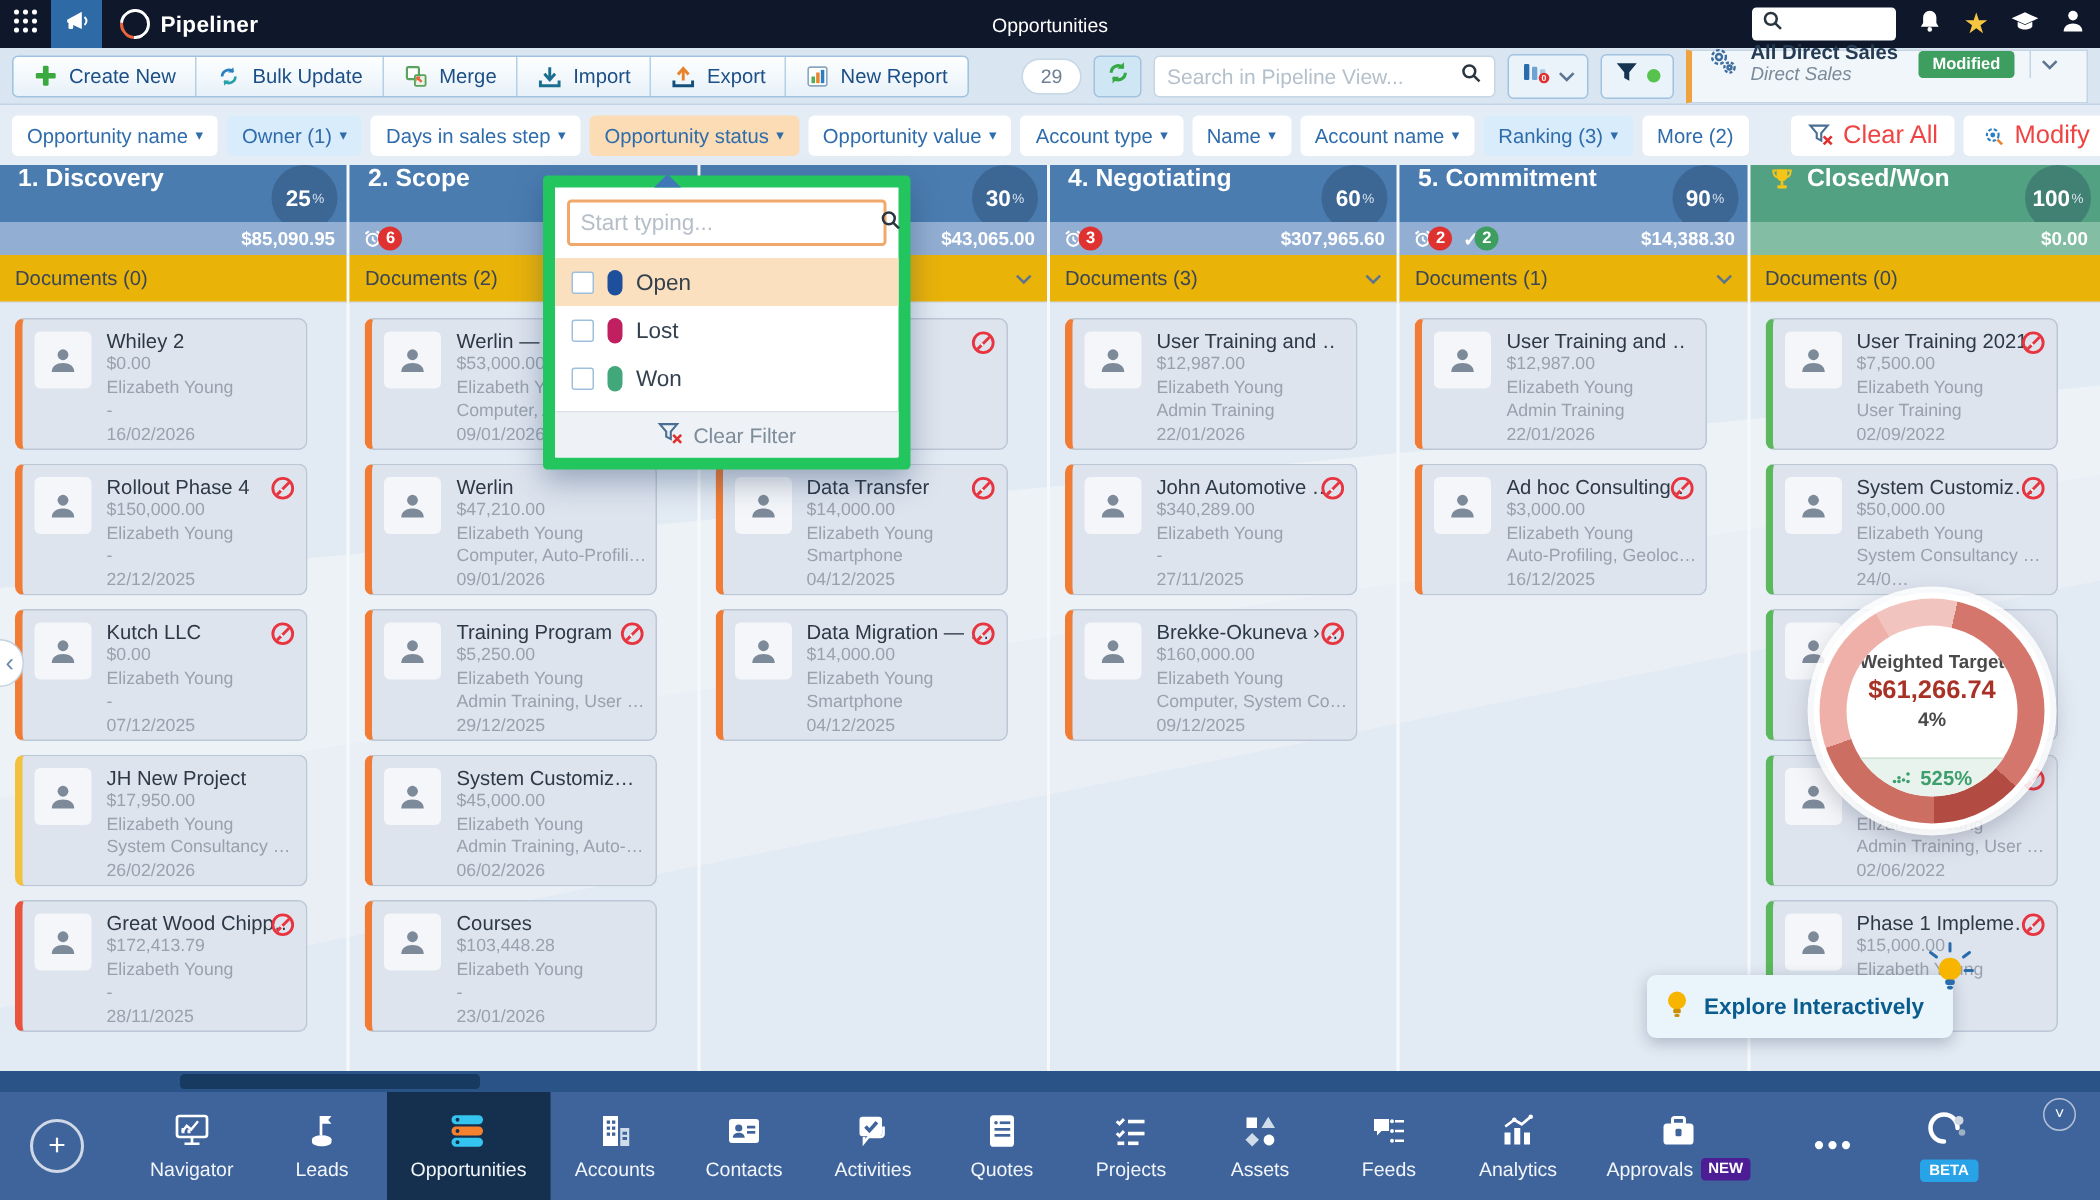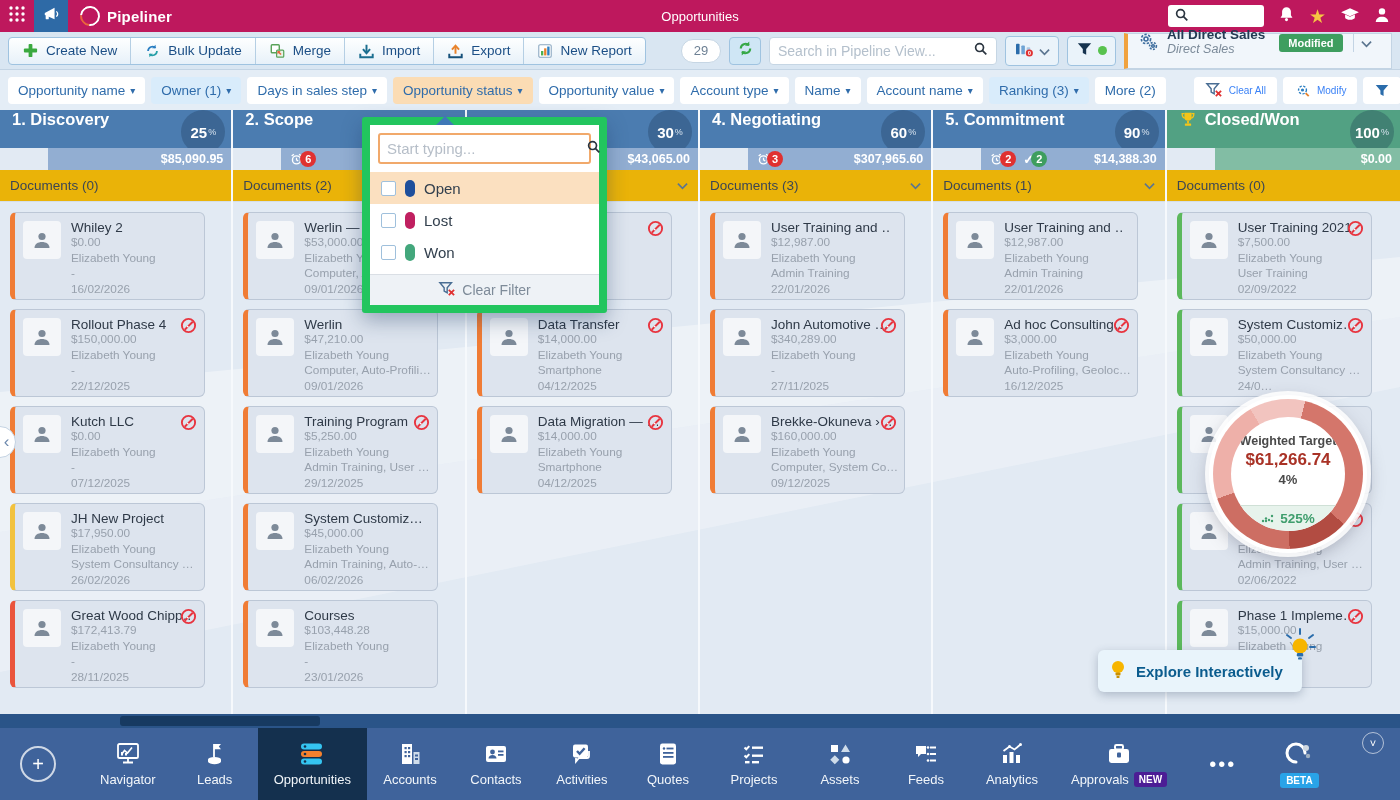--- a/index.html
+++ b/index.html
@@ -1,20 +1,20 @@
 <!DOCTYPE html>
 <html><head>
 <meta charset="utf-8">
 <style>
   * { margin:0; padding:0; box-sizing:border-box; }
   html,body { width:1400px; height:800px; overflow:hidden; font-family:"Liberation Sans",sans-serif; background:#e2eaf3; }
   .page { position:relative; width:1400px; height:800px; }
 
   
-  .tophdr { position:absolute; top:0; left:0; width:1400px; height:32px; background:#be185d; display:flex; align-items:center; color:#fff; }
+  .tophdr { position:absolute; top:0; left:0; width:1400px; height:32px; background:#0f172a; display:flex; align-items:center; color:#fff; }
   .hdr-sq { width:34px; height:32px; display:flex; align-items:center; justify-content:center; }
   .hdr-mega { background:#2e6aa6; }
   .logo-wrap { display:flex; align-items:center; gap:7px; margin-left:12px; }
   .logo-circle { width:20px; height:20px; border-radius:50%; border:2.5px solid #fff; border-left-color:#e8643c; transform:rotate(-40deg); }
   .logo-text { font-size:15px; font-weight:bold; letter-spacing:.2px; }
   .hdr-title { position:absolute; left:0; right:0; text-align:center; font-size:13px; }
   .hdr-right { margin-left:auto; display:flex; align-items:center; gap:14px; padding-right:10px; z-index:2; }
   .hdr-search { width:96px; height:22px; background:#fff; border-radius:3px; display:flex; align-items:center; padding:0 6px; }
   .star-glyph { color:#f6c643; font-size:19px; line-height:1; }
 
@@ -37,37 +37,37 @@
   .mod-badge { margin-left:14px; background:#3e9e5f; color:#fff; font-size:11px; font-weight:bold; padding:3px 9px; border-radius:3px; }
   .profile-chev { width:26px; align-self:stretch; display:flex; align-items:center; justify-content:center; border-left:1px solid #c3d4e4; margin-left:10px; }
 
   
   .filterbar { position:absolute; top:70px; left:0; width:1400px; height:40px; background:#e4edf6; display:flex; align-items:center; padding:0 8px; gap:6px; }
   .chip { height:27px; border-radius:4px; background:#fff; color:#2f6cab; font-size:13.5px; display:flex; align-items:center; gap:5px; padding:0 10px; cursor:pointer; white-space:nowrap; }
   .chip.applied { background:#d9ecfb; }
   .chip.active { background:#fbdcb4; }
   .chip .caret { font-size:10px; color:#2f6cab; }
   .fb-div { width:1px; height:26px; background:#c2d2e0; margin:0 8px; }
-  .fb-action { height:27px; border-radius:4px; background:#fff; color:#3b82f6; font-size:10px; display:flex; align-items:center; gap:6px; padding:0 11px; cursor:pointer; white-space:nowrap; }
+  .fb-action { height:27px; border-radius:4px; background:#fff; color:#ef4444; font-size:17px; display:flex; align-items:center; gap:6px; padding:0 11px; cursor:pointer; white-space:nowrap; }
   .green-dot { width:9px; height:9px; border-radius:50%; background:#57c24e; }
 
   
   .board { position:absolute; top:110px; left:0; width:1400px; height:618px; background:#e2eaf3; }
   .wedges { position:absolute; top:92px; left:0; width:1400px; height:512px; }
   .cols { position:absolute; top:0; left:0; width:1400px; height:618px; display:flex; }
   .col { width:233.33px; display:flex; flex-direction:column; border-right:2px solid #f6f9fc; position:relative; }
   .col:last-child { border-right:none; }
   .col-head { height:38px; display:flex; align-items:flex-start; padding:0 6px 0 12px; color:#fff; }
   .col-head.blue { background:#4b7cb0; }
   .col-head.green { background:#52a183; }
   .col-name { font-size:16.5px; font-weight:bold; white-space:nowrap; overflow:hidden; flex:1; display:flex; align-items:center; gap:8px; }
   .pct-circle { width:44px; height:44px; border-radius:50%; background:rgba(20,45,75,.28); display:flex; align-items:center; justify-content:center; color:#fff; flex:none; }
   .pct-num { font-size:15px; font-weight:bold; }
   .pct-sign { font-size:9px; margin-left:1px; color:#d8e4ef; }
-  .col-band { height:22px; display:flex; align-items:center; padding:0 8px; color:#fff; font-size:12.5px; font-weight:bold;margin-left:48px; }
+  .col-band { height:22px; display:flex; align-items:center; padding:0 8px; color:#fff; font-size:12.5px; font-weight:bold; }
   .col-band.blue { background:#92aed2; }
   .col-band.green { background:#82bda4; }
   .band-total { margin-left:auto; }
   .badge-red { background:#e03131; color:#fff; border-radius:8px; min-width:16px; height:16px; font-size:11px; display:flex; align-items:center; justify-content:center; padding:0 4px; margin-left:-4px; }
   .badge-grn { background:#3e9e5f; color:#fff; border-radius:8px; min-width:16px; height:16px; font-size:11px; display:flex; align-items:center; justify-content:center; padding:0 4px; margin-left:-3px; }
   .band-check { color:#fff; font-size:13px; margin-left:7px; }
   .col-docs { height:32px; background:#eab308; border-bottom:1px solid #d5dee8; display:flex; align-items:center; padding:0 10px; font-size:13.5px; color:#3c4654; }
   .col-docs .dchev { margin-left:auto; }
   .col-cards { flex:1; overflow:hidden; padding:10px 0 0 10px; position:relative; }
   .card { position:relative; width:195px; height:88px; background:#dde4ee; border:1px solid #bcc7d6; border-left-width:5px; border-radius:6px; margin-bottom:9px; padding:7px 6px 6px 8px; cursor:pointer; }

